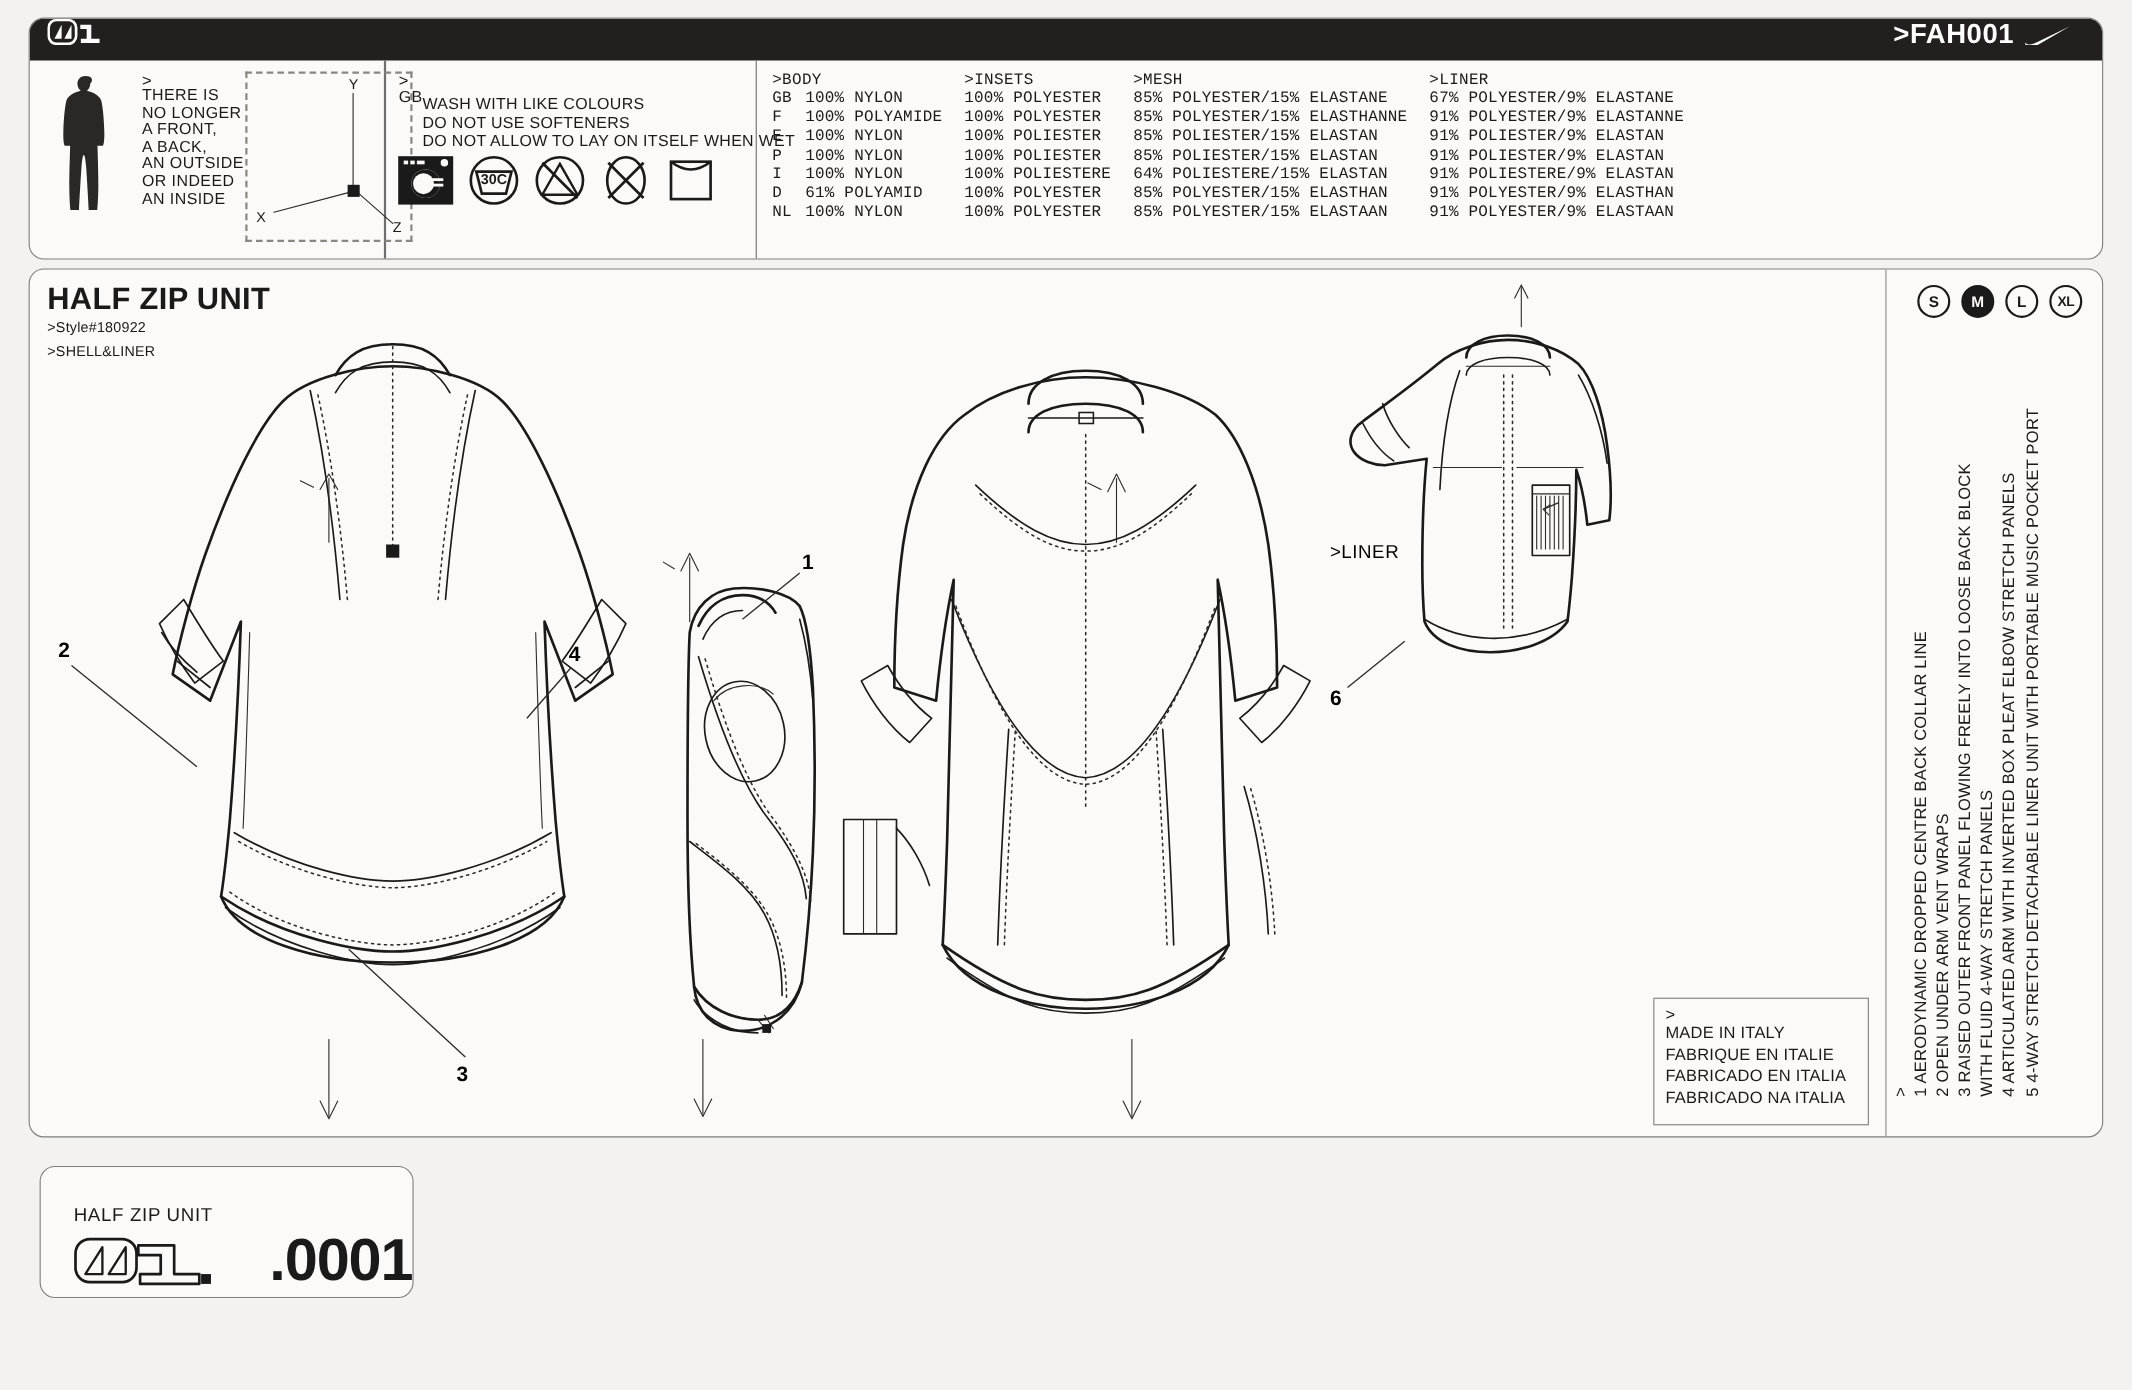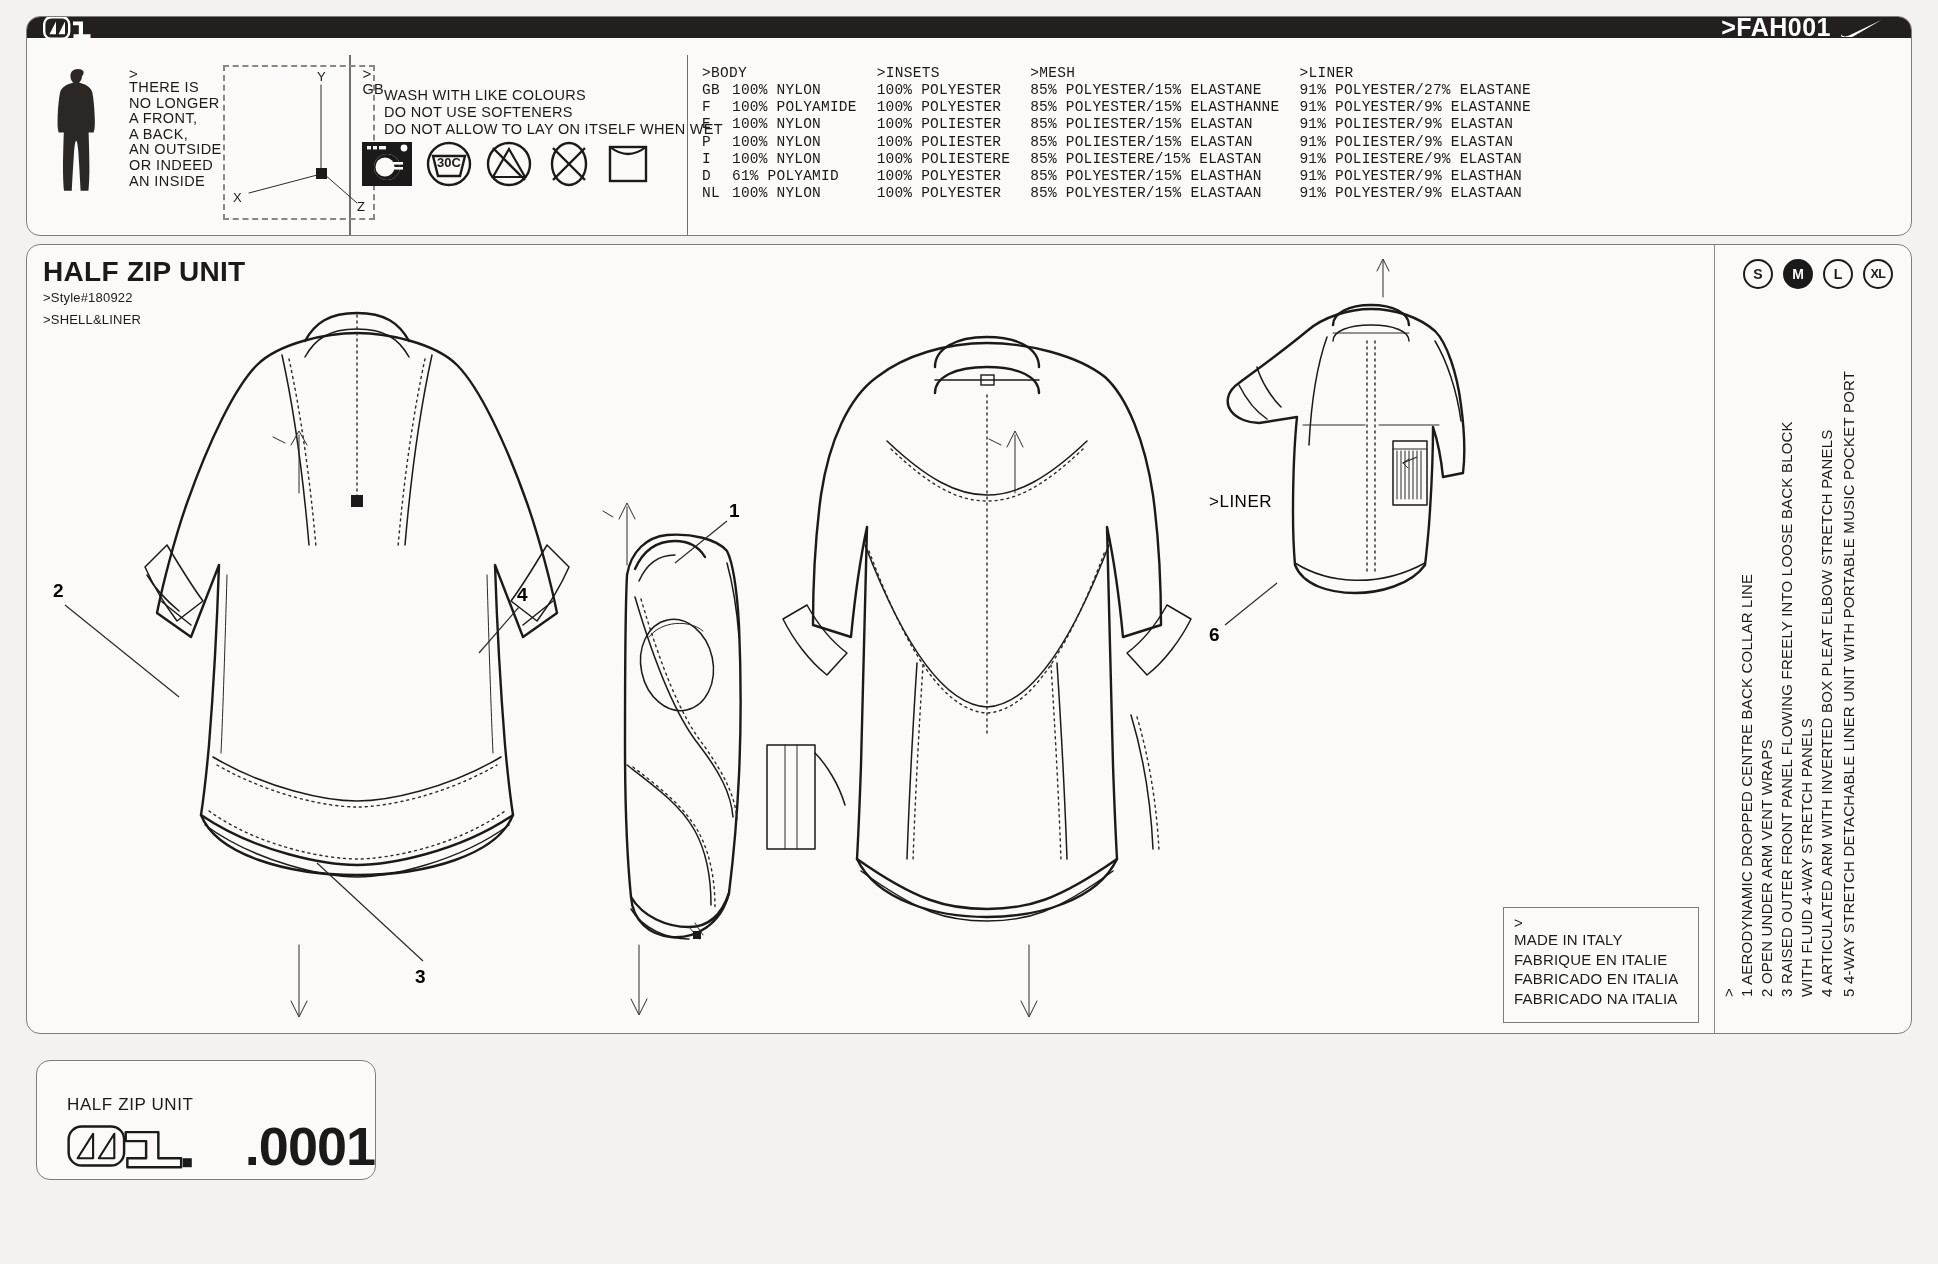--- a/index.html
+++ b/index.html
@@ -16,24 +16,24 @@
   .panel {
     position: absolute;
     background: #fbfaf8;
     border: 1.5px solid #7d7d7d;
     border-radius: 14px;
   }
 
   
   #header { left: 26px; top: 16px; width: 1886px; height: 220px; overflow: hidden; }
   #header-bar {
-    position: absolute; left: 0; top: 0; width: 100%; height: 21px;
+    position: absolute; left: 0; top: 0; width: 100%; height: 38px;
     background: #231f1e;
     border-radius: 12px 12px 0 0;
-    display: flex; align-items: center; justify-content: space-between;
+    display: flex; align-items: flex-start; justify-content: space-between;
   }
   #header-bar .hb-left { display:flex; align-items:center; padding-left: 16px; }
   #header-bar .hb-right { display:flex; align-items:center; padding-right: 28px; gap: 8px; }
   .code-text {
     color: #fff; font-weight: bold; font-size: 25px;
     letter-spacing: .5px; font-family: "Liberation Sans", sans-serif;
   }
   .swoosh { display:block; }
 
   
@@ -305,33 +305,33 @@
           <div class="fabrow">
               <span>85% POLYESTER/15% ELASTHANNE</span>
             </div>
           <div class="fabrow">
               <span>85% POLIESTER/15% ELASTAN</span>
             </div>
           <div class="fabrow">
               <span>85% POLIESTER/15% ELASTAN</span>
             </div>
           <div class="fabrow">
-              <span>85% POLIESTERE/15% ELASTAN</span>
+              <span>64% POLIESTERE/15% ELASTAN</span>
             </div>
           <div class="fabrow">
               <span>85% POLYESTER/15% ELASTHAN</span>
             </div>
           <div class="fabrow">
               <span>85% POLYESTER/15% ELASTAAN</span>
             </div>
         </div>
         <div class="fabcol c4">
           <div class="fhead">&gt;LINER</div>
           <div class="fabrow">
-              <span>91% POLYESTER/27% ELASTANE</span>
+              <span>67% POLYESTER/9% ELASTANE</span>
             </div>
           <div class="fabrow">
               <span>91% POLYESTER/9% ELASTANNE</span>
             </div>
           <div class="fabrow">
               <span>91% POLIESTER/9% ELASTAN</span>
             </div>
           <div class="fabrow">
               <span>91% POLIESTER/9% ELASTAN</span>
             </div>

